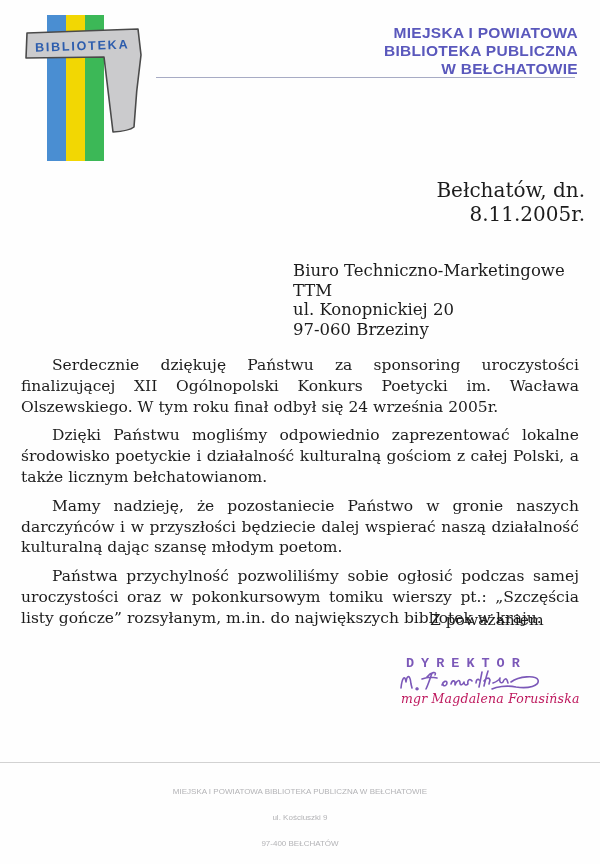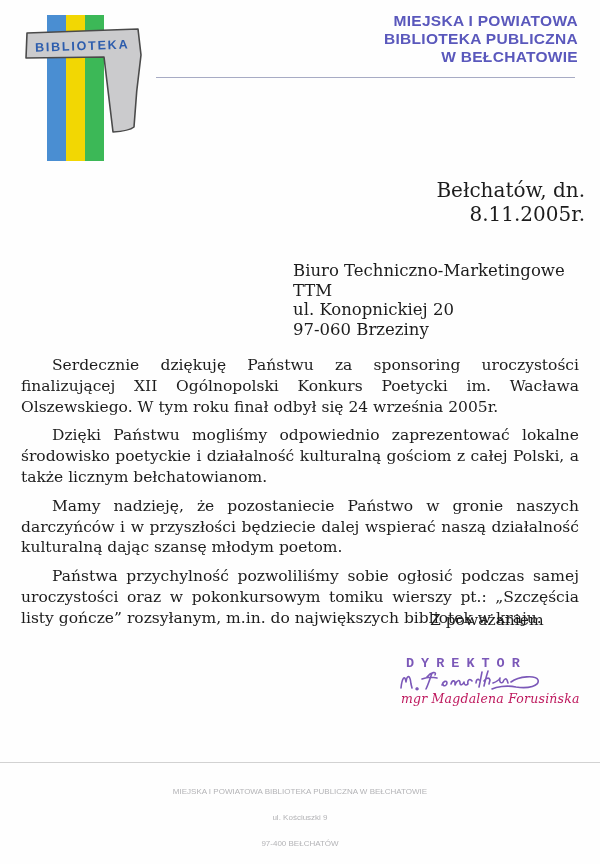--- a/index.html
+++ b/index.html
@@ -7,21 +7,21 @@
         font-family:"DejaVu Serif", serif;color:#1c1c1c;margin:0 auto;}
   .abs{position:absolute;}
 
   
   .stripe{position:absolute;top:15px;width:19px;height:146px;}
   .logo-label{position:absolute;left:35px;top:39px;width:100px;
       font-family:"Liberation Sans", sans-serif;font-weight:bold;font-size:12.5px;
       letter-spacing:1.8px;color:#2d5dad;transform:rotate(-2deg);}
 
   
-  .org{left:300px;top:12px;width:278px;text-align:right;
+  .org{left:300px;top:24px;width:278px;text-align:right;
       font-family:"Liberation Sans", sans-serif;font-weight:bold;font-size:15.5px;
       line-height:18px;color:#5a58bc;letter-spacing:.3px;}
   .head-rule{left:156px;top:77px;width:419px;height:1px;background:#a7abc4;}
 
   .dateline{left:330px;top:178px;width:255px;text-align:right;font-size:20px;}
 
   .recipient{left:293px;top:261px;width:300px;font-size:16.5px;line-height:19.5px;}
 
   .body-text{left:13px;top:347px;width:574px;font-size:15.5px;line-height:20.8px;
       text-align:justify;}

